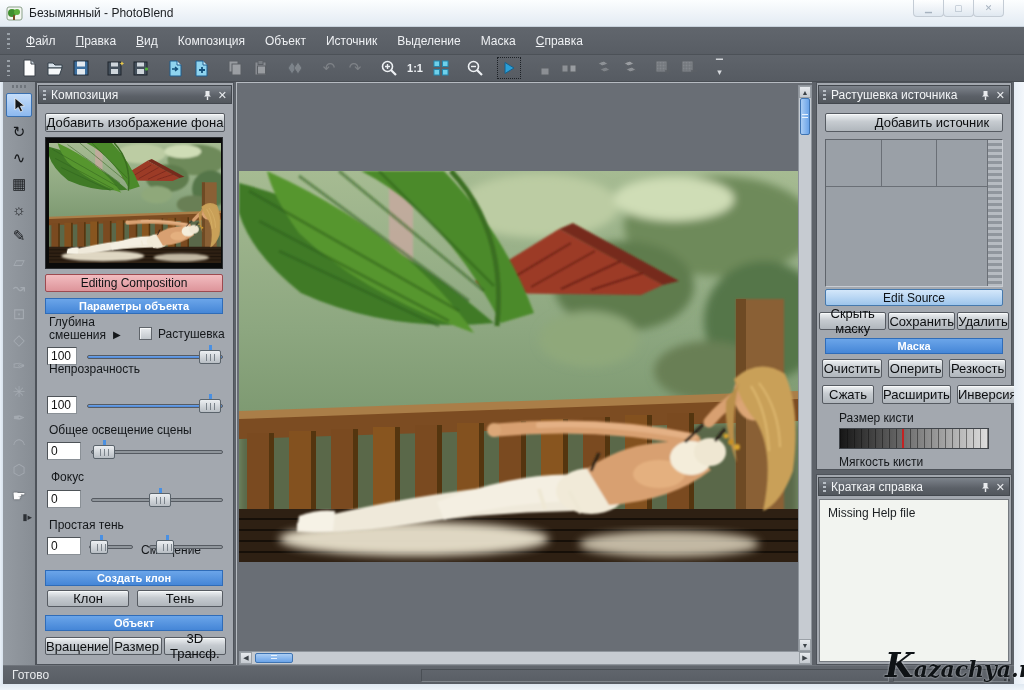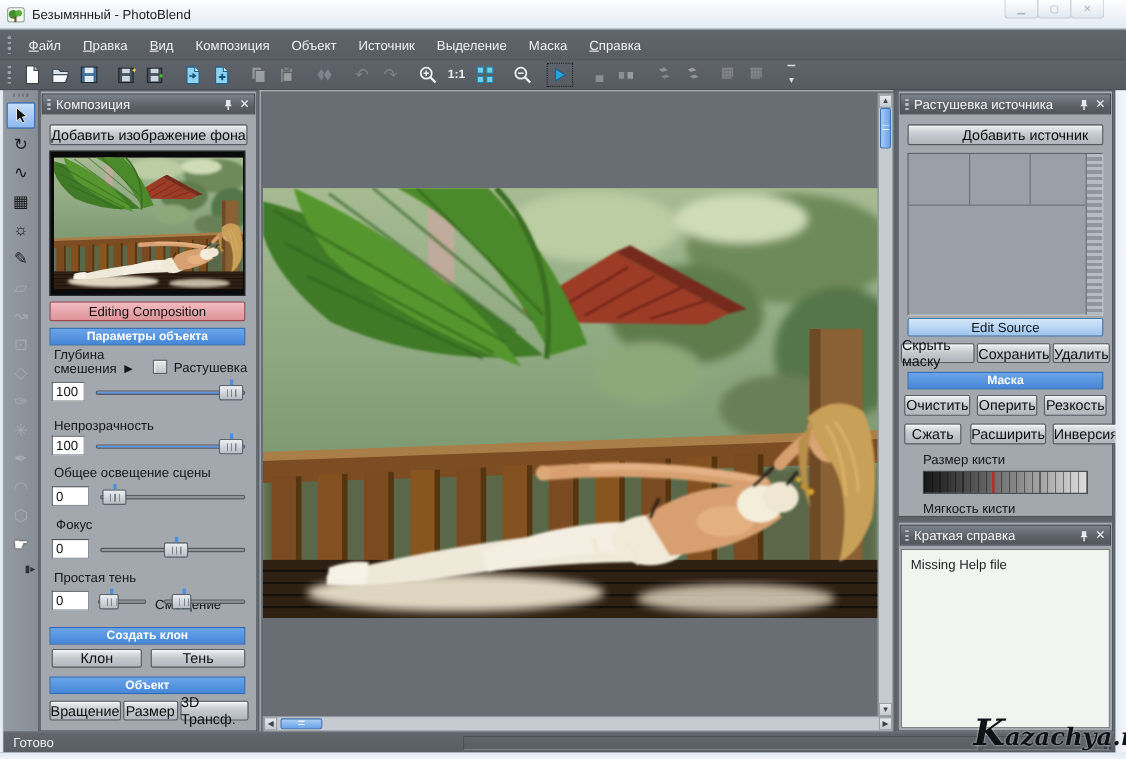--- a/index.html
+++ b/index.html
@@ -108,21 +108,21 @@
   #src-add{position:absolute;left:8px;right:8px;top:30px;height:19px;padding-left:36px;}
   #src-list{position:absolute;left:8px;right:8px;top:56px;height:148px;background:#9aa0a7;
     border:1px solid #5f646b;border-bottom-color:#c8ccd2;border-right-color:#c8ccd2;}
   .cell-div{position:absolute;top:0;width:1px;height:46px;background:#6a6f76;}
   #src-list .rowline{position:absolute;left:0;right:15px;top:46px;height:1px;background:#6a6f76;}
   #src-scrollstrip{position:absolute;right:0;top:0;width:15px;bottom:0;border-left:1px solid #6a6f76;
     background:repeating-linear-gradient(180deg,#b7bcc2 0 3px,#90969d 3px 6px);}
   #src-editsrc{position:absolute;left:8px;right:8px;top:206px;height:17px;
     background:linear-gradient(#d4e7fa,#9dc5ec);border:1px solid #46amber;border:1px solid #4679ad;border-radius:2px;
     display:flex;align-items:center;justify-content:center;font-size:12px;color:#0c1014;}
-  .btnrow{position:absolute;display:flex;}
+  .btnrow{position:absolute;display:flex;text-align:center;}
   .btnrow .btn{position:static;flex:1 1 auto;height:100%;margin:0 1px;}
   #brushbar{position:absolute;left:22px;right:22px;top:345px;height:21px;border:1px solid #3f444a;
     background:linear-gradient(90deg,#161616,#dedede);}
   #brushbar::before{content:"";position:absolute;inset:0;
     background:repeating-linear-gradient(90deg,rgba(10,10,10,.45) 0 1px,transparent 1px 7px);}
   #brushmark{position:absolute;left:42%;top:0;width:2px;height:100%;background:#c42222;}
 
   #help-panel{left:816px;top:474px;width:196px;height:191px;background:#a3a8af;border:1px solid #4e535a;}
   #help-body{position:absolute;left:2px;right:2px;top:24px;bottom:2px;background:#f2f4f0;
     border:1px solid #74797f;color:#1b1e21;font-size:12px;padding:6px 8px;}
@@ -380,21 +380,21 @@
 
     <div class="lbl" style="left:12px;top:233px;width:62px;line-height:13px;">Глубина смешения</div>
     <div class="lbl" style="left:76px;top:246px;font-size:10px;">▶</div>
     <div class="chk" style="left:102px;top:244px;"></div>
     <div class="lbl" style="left:121px;top:244px;">Растушевка</div>
     <input class="numin" style="left: 10px; top: 264px; width: 30px; height: 18px;" readonly="" value="100">
     <div class="strack blue" style="left:50px;right:10px;top:272px;">
       <div class="sthumb" style="right:1px;"></div>
     </div>
 
-    <div class="lbl" style="left:12px;top:297px;">Непрозрачность</div>
+    <div class="lbl" style="left:12px;top:279px;">Непрозрачность</div>
     <input class="numin" style="left: 10px; top: 313px; width: 30px; height: 18px;" readonly="" value="100">
     <div class="strack blue" style="left:50px;right:10px;top:321px;">
       <div class="sthumb" style="right:1px;"></div>
     </div>
 
     <div class="lbl" style="left:12px;top:340px;">Общее освещение сцены</div>
     <input class="numin" style="left: 10px; top: 359px; width: 34px; height: 18px;" readonly="" value="0">
     <div class="strack" style="left:54px;right:10px;top:367px;">
       <div class="sthumb" style="left:1px;"></div>
     </div>

